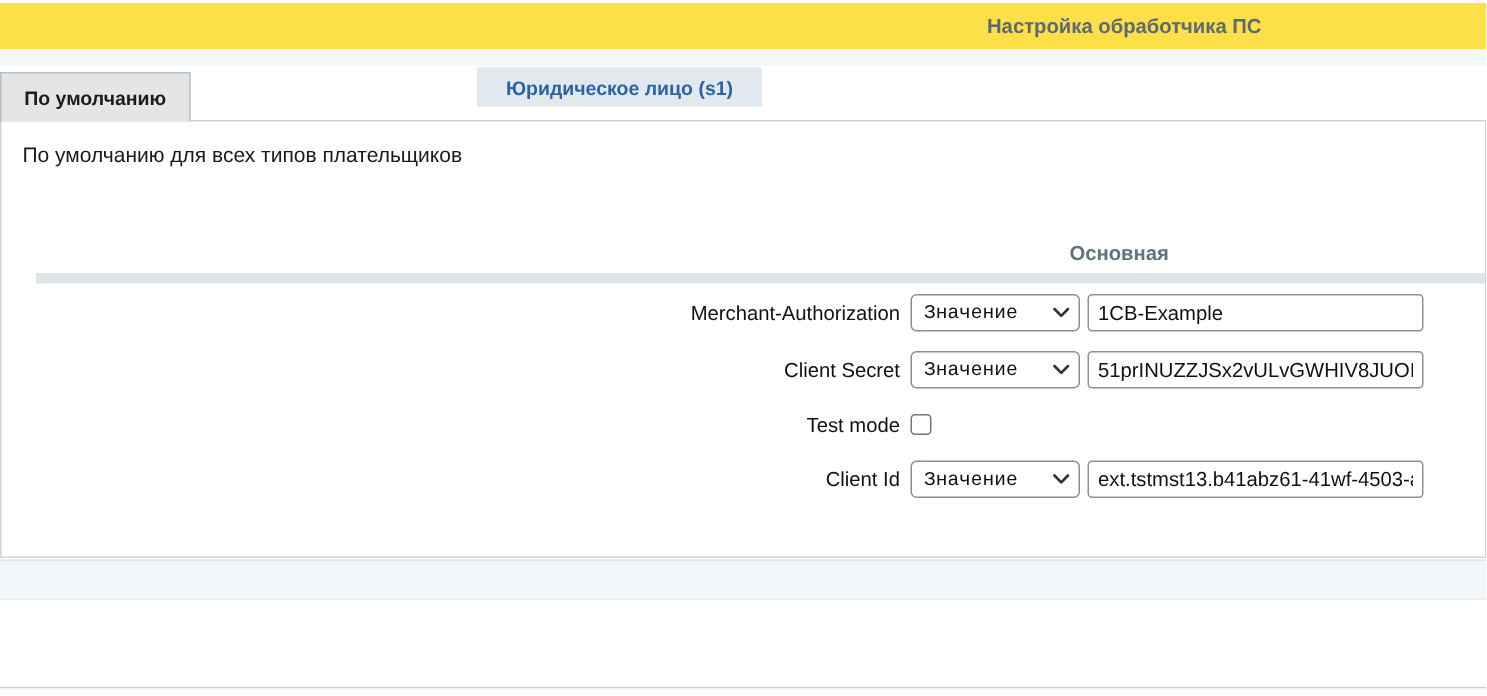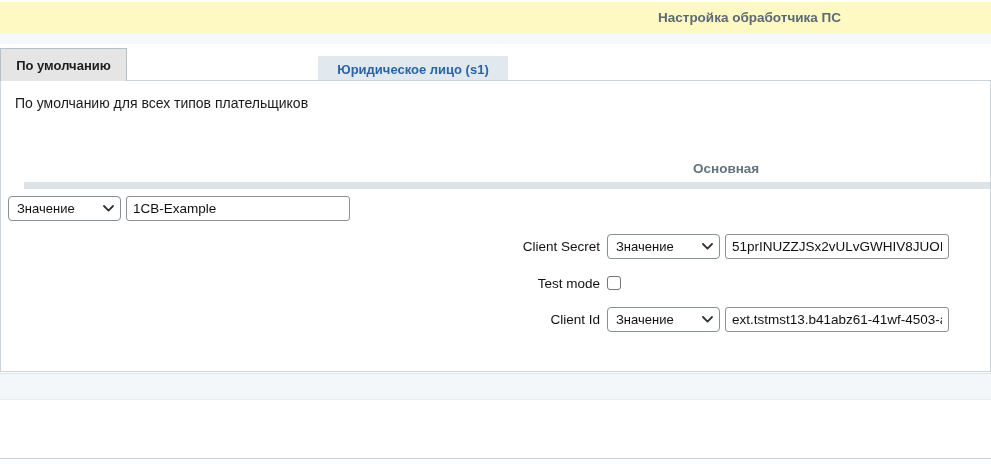--- a/index.html
+++ b/index.html
@@ -6,21 +6,21 @@
   * { box-sizing: border-box; }
   .screen {
     position: relative;
     width: 991px; height: 464px;
     background: #fff;
     font-family: "Liberation Sans", sans-serif;
     overflow: hidden;
   }
   .header-bar {
     position: absolute; left: 0; top: 2px; width: 991px; height: 31px;
-    background: #fef9c3;
+    background: #fde047;
   }
   .header-title {
     position: absolute; left: 658px; top: 0; line-height: 31px;
     font-size: 13.5px; font-weight: bold; color: #5b6a74;
   }
   .sub-strip {
     position: absolute; left: 0; top: 33px; width: 991px; height: 11px;
     background: #f4f8fa;
   }
   .tab-bar { position: absolute; left: 0; top: 44px; width: 991px; height: 37px; }
@@ -28,52 +28,52 @@
     position: absolute; display: flex; align-items: center; justify-content: center;
     font-size: 13px; font-weight: bold; cursor: pointer;
   }
   .tab.active {
     left: 0; top: 4px; width: 127px; height: 33px;
     background: #e5e5e5; border: 1px solid #b6c0c7; border-bottom: none;
     color: #1c1c1c; z-index: 3;
   }
   .tab.inactive { top: 1px; height: 26px; background: #e1e8ee; color: #2a64a5; }
   .tab.t2 { left: 135px; width: 175px; }
-  .tab.t3 { left: 318px; width: 190px; margin-top: 11px; }
+  .tab.t3 { left: 318px; width: 190px; }
   .panel {
     position: absolute; left: 0; top: 80px; width: 991px; height: 292px;
     background: #fff; border: 1px solid #ccd4da; z-index: 1;
   }
   .panel-title {
     position: absolute; left: 14px; top: 14px;
     font-size: 14px; color: #1a1a1a;
   }
   .section-label {
-    position: absolute; left: 692px; top: 80px;
+    position: absolute; left: 712px; top: 80px;
     font-size: 13.5px; font-weight: bold; color: #62727c;
   }
   .section-bar {
     position: absolute; left: 23px; right: 0; top: 101px; height: 7px;
     background: #dde3e7;
   }
   .form-row {
     position: absolute; left: 0; width: 980px; height: 26px;
     display: flex; align-items: center;
   }
   .row1 { top: 114px; } .row2 { top: 152px; } .row3 { top: 189px; } .row4 { top: 225px; }
   .field-label {
     flex: 0 0 599px; text-align: right;
     font-size: 13.5px; color: #111;
   }
   .select-box {
     margin-left: 7px; width: 113px; height: 25px;
     display: flex; align-items: center; justify-content: space-between;
     padding: 0 6px 0 8px;
     background: #fff; border: 1px solid #878e94; border-radius: 4px;
-    font-size: 13px; color: #111; cursor: pointer;
+    font-size: 13px; color: #111; cursor: pointer; font-family: Liberation Mono, monospace;
   }
   .chev { flex: 0 0 auto; margin-left: 4px; }
   .text-input {
     margin-left: 5px; width: 224px; height: 25px;
     border: 1px solid #8d9297; border-radius: 3px;
     padding: 0 6px; font-size: 13.5px; color: #111;
     font-family: "Liberation Sans", sans-serif;
     white-space: nowrap; overflow: hidden;
   }
   .checkbox {
@@ -114,20 +114,21 @@
       <span>Юридическое лицо (s1)</span>
     </div>
   </div>
 
   <div class="panel">
     <div class="panel-title">По умолчанию для всех типов плательщиков</div>
     <div class="section-label">Основная</div>
     <div class="section-bar"></div>
 
     <div class="form-row row1">
+      <label class="field-label">Merchant-Authorization</label>
       <div class="select-box">
         <span>Значение</span>
         <svg class="chev" width="11" height="7" viewBox="0 0 11 7">
             <polyline points="1,1 5.5,5.6 10,1" fill="none" stroke="#333" stroke-width="1.8" stroke-linecap="round" stroke-linejoin="round"></polyline>
           </svg>
       </div>
       <input class="text-input" type="text" value="1CB-Example" style="">
     </div>
 
     <div class="form-row row2">

